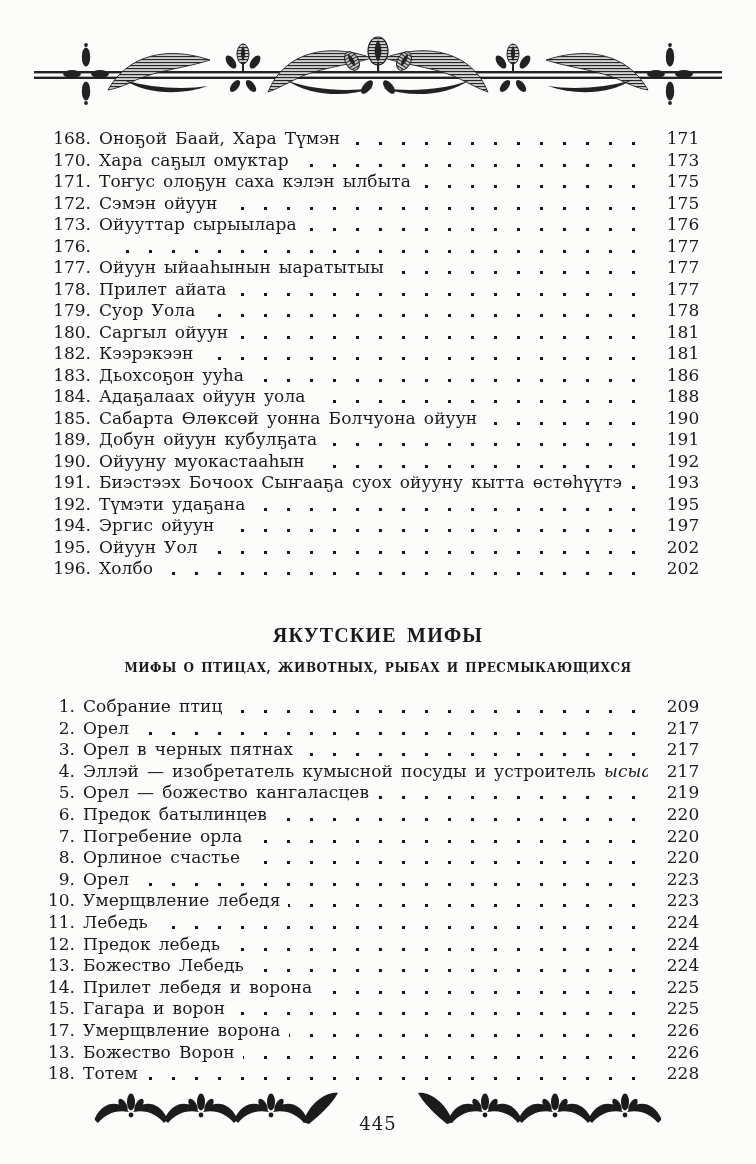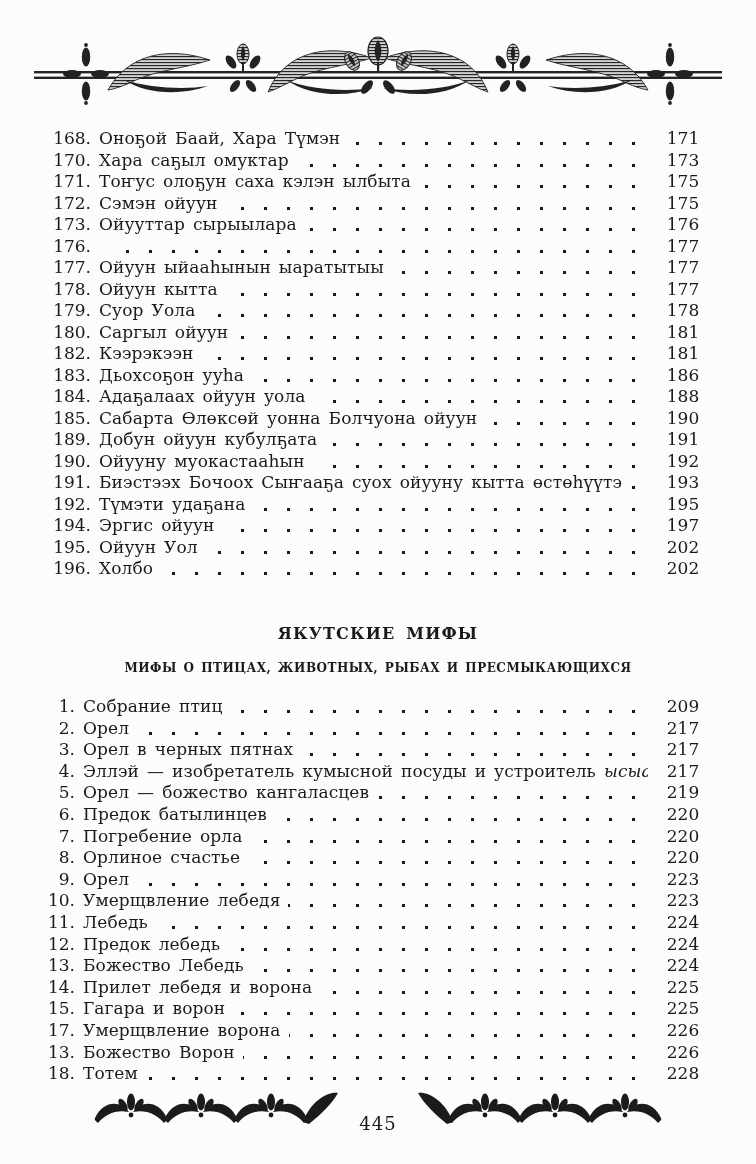--- a/index.html
+++ b/index.html
@@ -33,21 +33,21 @@
   .it{font-style:italic;}
   .dots{flex:1 1 auto;min-width:0;align-self:stretch;position:relative;overflow:hidden;margin:0 8px;}
   .dots::before{
     content:"";position:absolute;right:2px;bottom:3.5px;height:5px;width:1150px;
     background:radial-gradient(circle at 2.5px 2.5px,#1a1a1a 1.45px,transparent 1.95px) repeat-x;
     background-size:23px 5px;
   }
   .pg{flex:0 0 auto;width:38px;text-align:center;}
   
   .sec-heading{position:absolute;top:624px;left:0;width:100%;text-align:center;
-               font-size:16px;font-weight:700;letter-spacing:1.2px;word-spacing:4px;}
+               font-size:20px;font-weight:700;letter-spacing:1.2px;word-spacing:4px;font-family:Liberation Serif, serif;}
   .sec-subheading{position:absolute;top:661px;left:0;width:100%;text-align:center;
                   font-size:12px;font-weight:700;letter-spacing:0.5px;word-spacing:2px;}
 </style>
 </head>
 <body>
 
 <div class="page">
 
   <div class="orn-top">
     <svg width="700" height="80" viewBox="0 0 700 80" xmlns="http://www.w3.org/2000/svg">
@@ -147,21 +147,21 @@
 
   <div class="toc-row">
     <span class="num">177.</span>
     <span class="title">Ойуун ыйааһынын ыаратытыы</span>
     <span class="dots"></span>
     <span class="pg">177</span>
   </div>
 
   <div class="toc-row">
     <span class="num">178.</span>
-    <span class="title">Ойуун кытта</span>
+    <span class="title">Прилет айата</span>
     <span class="dots"></span>
     <span class="pg">177</span>
   </div>
 
   <div class="toc-row">
     <span class="num">179.</span>
     <span class="title">Суор Уола</span>
     <span class="dots"></span>
     <span class="pg">178</span>
   </div>

